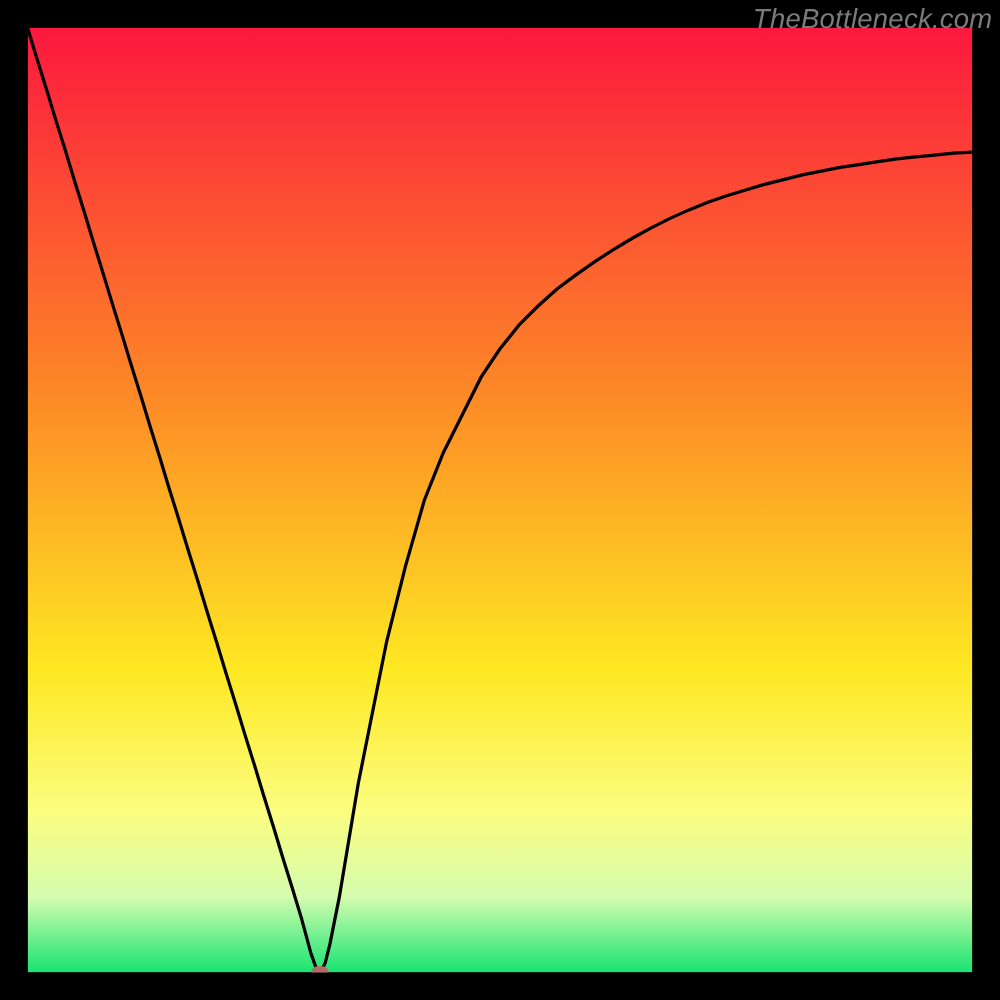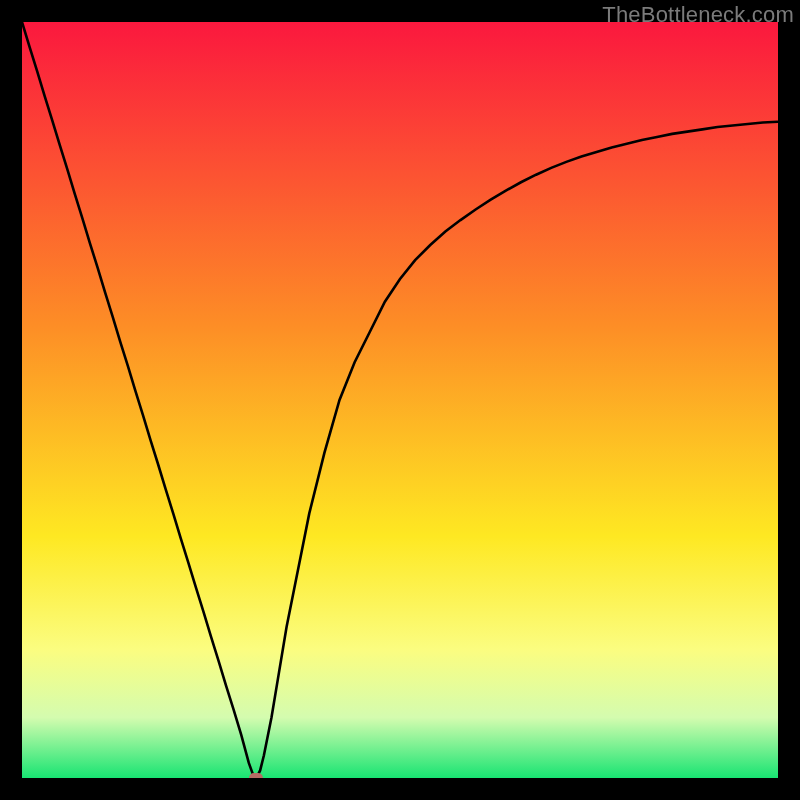--- a/index.html
+++ b/index.html
@@ -10,20 +10,21 @@
     background: #000;
     font-family: Arial, Helvetica, sans-serif;
     overflow: hidden;
   }
   .frame {
     position: absolute;
     top: 0; left: 0;
     width: 800px;
     height: 800px;
     background: #000;
+    font-style: italic;
   }
   .plot-area {
     position: absolute;
     left: 22px;
     top: 22px;
     width: 756px;
     height: 756px;
     overflow: hidden;
   }
   .gradient {

